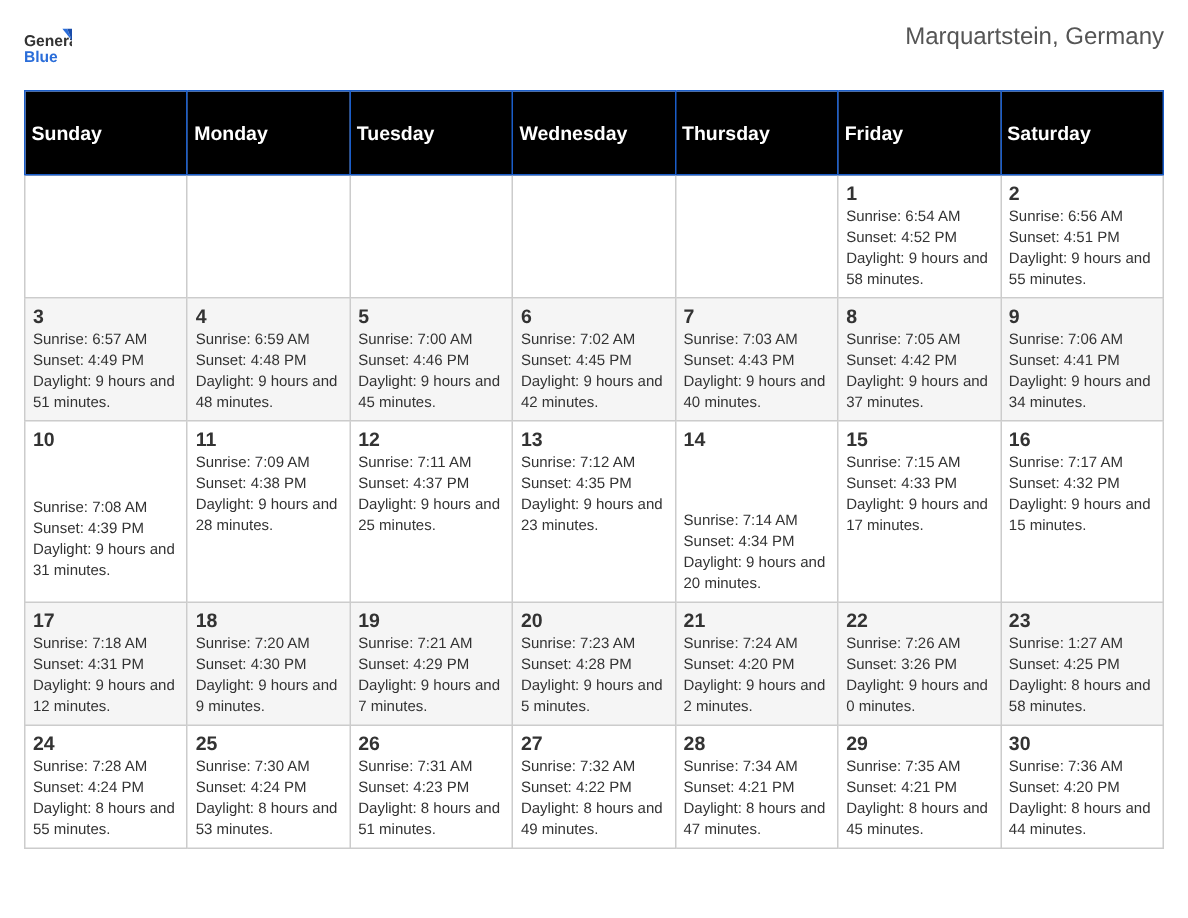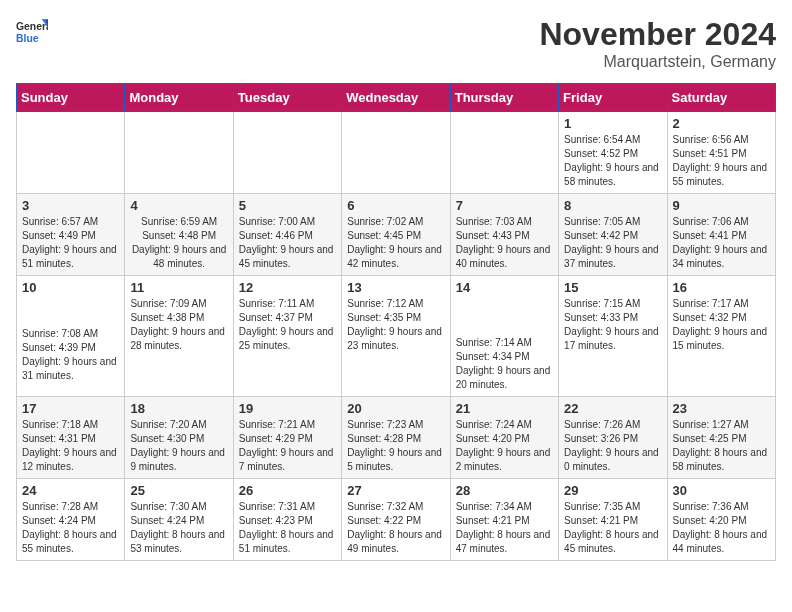--- a/index.html
+++ b/index.html
@@ -36,23 +36,23 @@
     .location {
       font-size: 16px;
       color: #555;
     }
     table {
       width: 100%;
       border-collapse: collapse;
       table-layout: fixed;
     }
     thead th {
-      background-color: #be185d;
+      background-color: #000000;
       color: #fff;
-      padding: 6px 4px;
+      padding: 20px 4px;
       font-size: 13px;
       font-weight: bold;
       text-align: left;
       border: 1px solid #1a5dc9;
     }
     tbody tr {
       vertical-align: top;
     }
     tbody td {
       border: 1px solid #ccc;
@@ -87,21 +87,20 @@
 <div class="header-area">
   <div class="logo">
     <svg class="logo-icon" viewBox="0 0 40 40">
       <text x="0" y="18" font-size="13" font-weight="bold" fill="#333" font-family="Arial">General</text>
       <text x="0" y="32" font-size="13" font-weight="bold" fill="#2a6dd9" font-family="Arial">Blue</text>
       <polygon points="32,4 40,14 36,4" fill="#2a6dd9"></polygon>
       <polygon points="36,4 40,14 40,4" fill="#1a4daa"></polygon>
     </svg>
   </div>
   <div class="title-area">
-    <div class="month-title">November 2024</div>
     <div class="location">Marquartstein, Germany</div>
   </div>
 </div>
 
 <table>
   <thead>
     <tr id="header-row">
     <th>Sunday</th>
         <th>Monday</th>
         <th>Tuesday</th>
@@ -133,21 +132,21 @@
       </tr>
       <tr>
         <td>
           <span class="day-num">3</span>
           <div class="day-info" style="white-space: pre-line;">Sunrise: 6:57 AM
 Sunset: 4:49 PM
 Daylight: 9 hours and 51 minutes.</div>
         </td>
         <td>
           <span class="day-num">4</span>
-          <div class="day-info" style="white-space: pre-line; text-align: center;">Sunrise: 6:59 AM
+          <div class="day-info" style="white-space: pre-line;">Sunrise: 6:59 AM
 Sunset: 4:48 PM
 Daylight: 9 hours and 48 minutes.</div>
         </td>
         <td>
           <span class="day-num">5</span>
           <div class="day-info" style="white-space: pre-line;">Sunrise: 7:00 AM
 Sunset: 4:46 PM
 Daylight: 9 hours and 45 minutes.</div>
         </td>
         <td>

